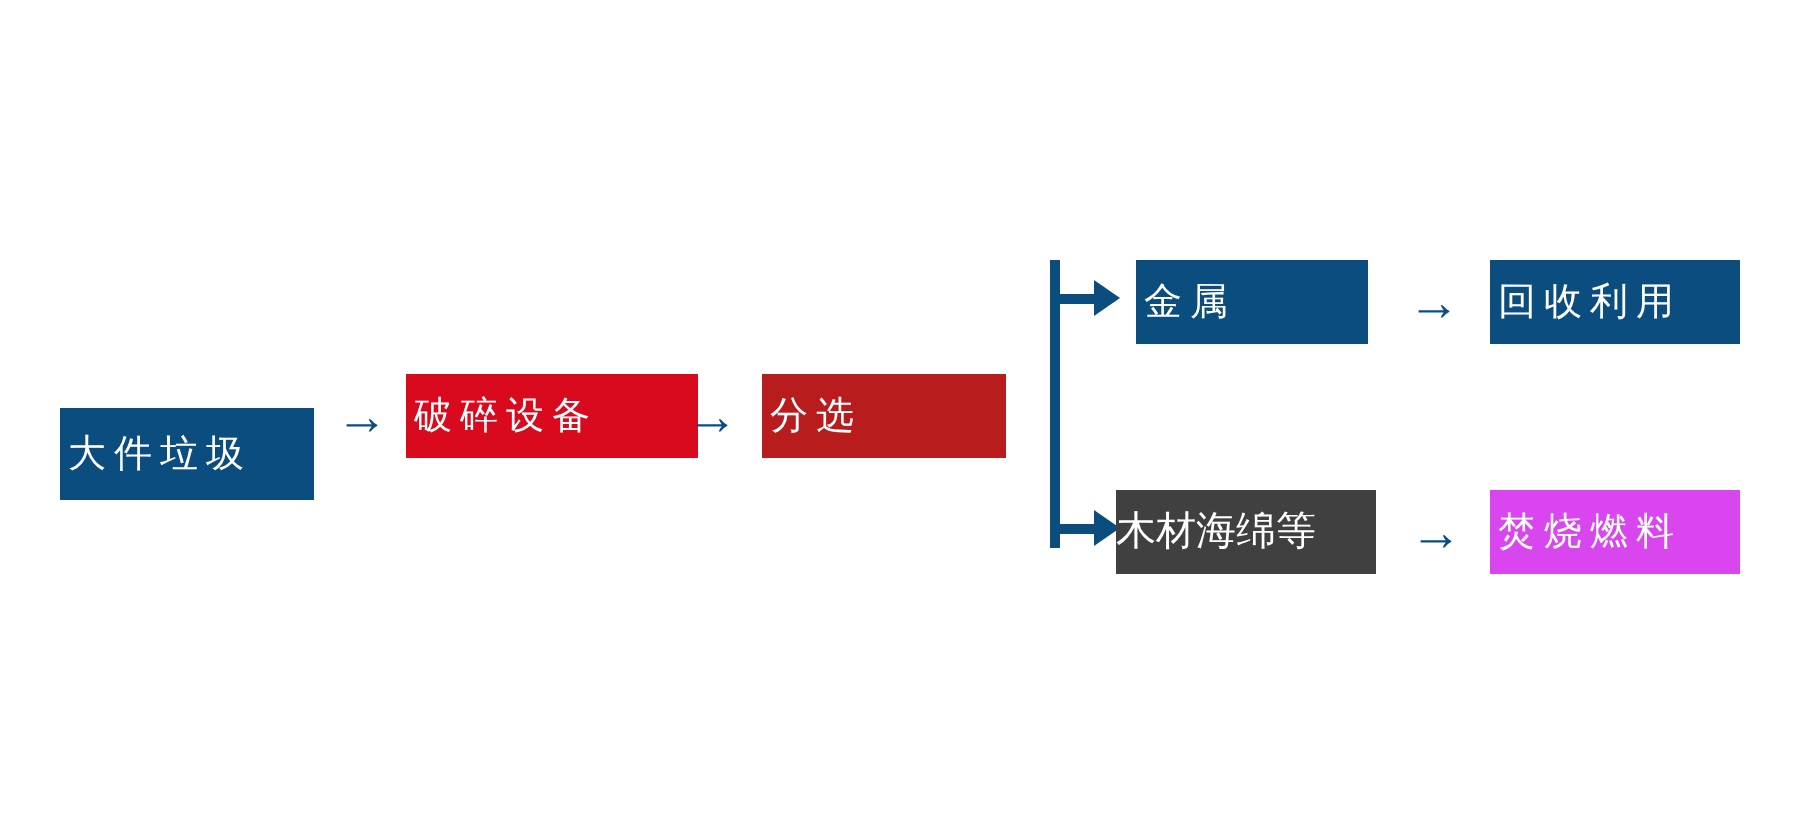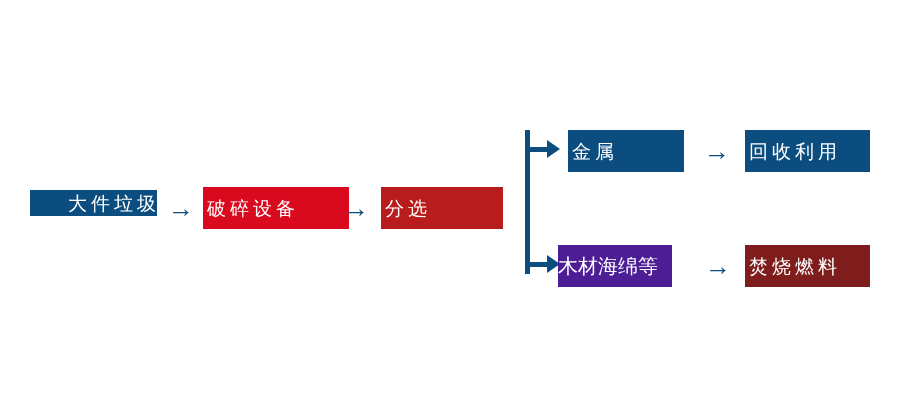--- a/index.html
+++ b/index.html
@@ -64,21 +64,21 @@
     height: 0;
     border-top: 9px solid transparent;
     border-bottom: 9px solid transparent;
   }
 </style>
 </head>
 <body style="background: rgb(255, 255, 255);">
 
 <div id="flowchart">
 
-  <div class="node" style="left: 30px; top: 190px; width: 127px; height: 26px; background: rgb(11, 77, 127); color: rgb(255, 255, 255); padding-left: 34px;">
+  <div class="node" style="left: 30px; top: 204px; width: 127px; height: 46px; background: rgb(11, 77, 127); color: rgb(255, 255, 255);">
     <span>大件垃圾</span>
   </div>
   <div class="arrow" style="left: 160px; top: 194px; width: 42px; height: 28px; color: rgb(11, 77, 127);">
     <span>→</span>
   </div>
 
   <div class="node" style="left: 203px; top: 187px; width: 146px; height: 42px; background: rgb(217, 9, 30); color: rgb(255, 255, 255);">
     <span>破碎设备</span>
   </div>
   <div class="arrow" style="left: 333px; top: 194px; width: 46px; height: 28px; color: rgb(11, 77, 127);">
@@ -98,23 +98,23 @@
   <div class="node" style="left: 568px; top: 130px; width: 116px; height: 42px; background: rgb(11, 77, 127); color: rgb(255, 255, 255);">
     <span>金属</span>
   </div>
   <div class="arrow" style="left: 692px; top: 137px; width: 50px; height: 28px; color: rgb(11, 77, 127);">
     <span>→</span>
   </div>
   <div class="node" style="left: 745px; top: 130px; width: 125px; height: 42px; background: rgb(11, 77, 127); color: rgb(255, 255, 255);">
     <span>回收利用</span>
   </div>
 
-  <div class="node tight" style="left: 558px; top: 245px; width: 114px; height: 42px; background: #4c1d95; color: rgb(255, 255, 255);">
+  <div class="node tight" style="left: 558px; top: 245px; width: 130px; height: 42px; background: #404040; color: rgb(255, 255, 255);">
     <span>木材海绵等</span>
   </div>
   <div class="arrow" style="left: 694px; top: 252px; width: 48px; height: 28px; color: rgb(11, 77, 127);">
     <span>→</span>
   </div>
-  <div class="node" style="left: 745px; top: 245px; width: 125px; height: 42px; background: #7f1d1d; color: rgb(255, 255, 255);">
+  <div class="node" style="left: 745px; top: 245px; width: 125px; height: 42px; background: #d946ef; color: rgb(255, 255, 255);">
     <span>焚烧燃料</span>
   </div>
 
 </div>
 
 </body></html>

